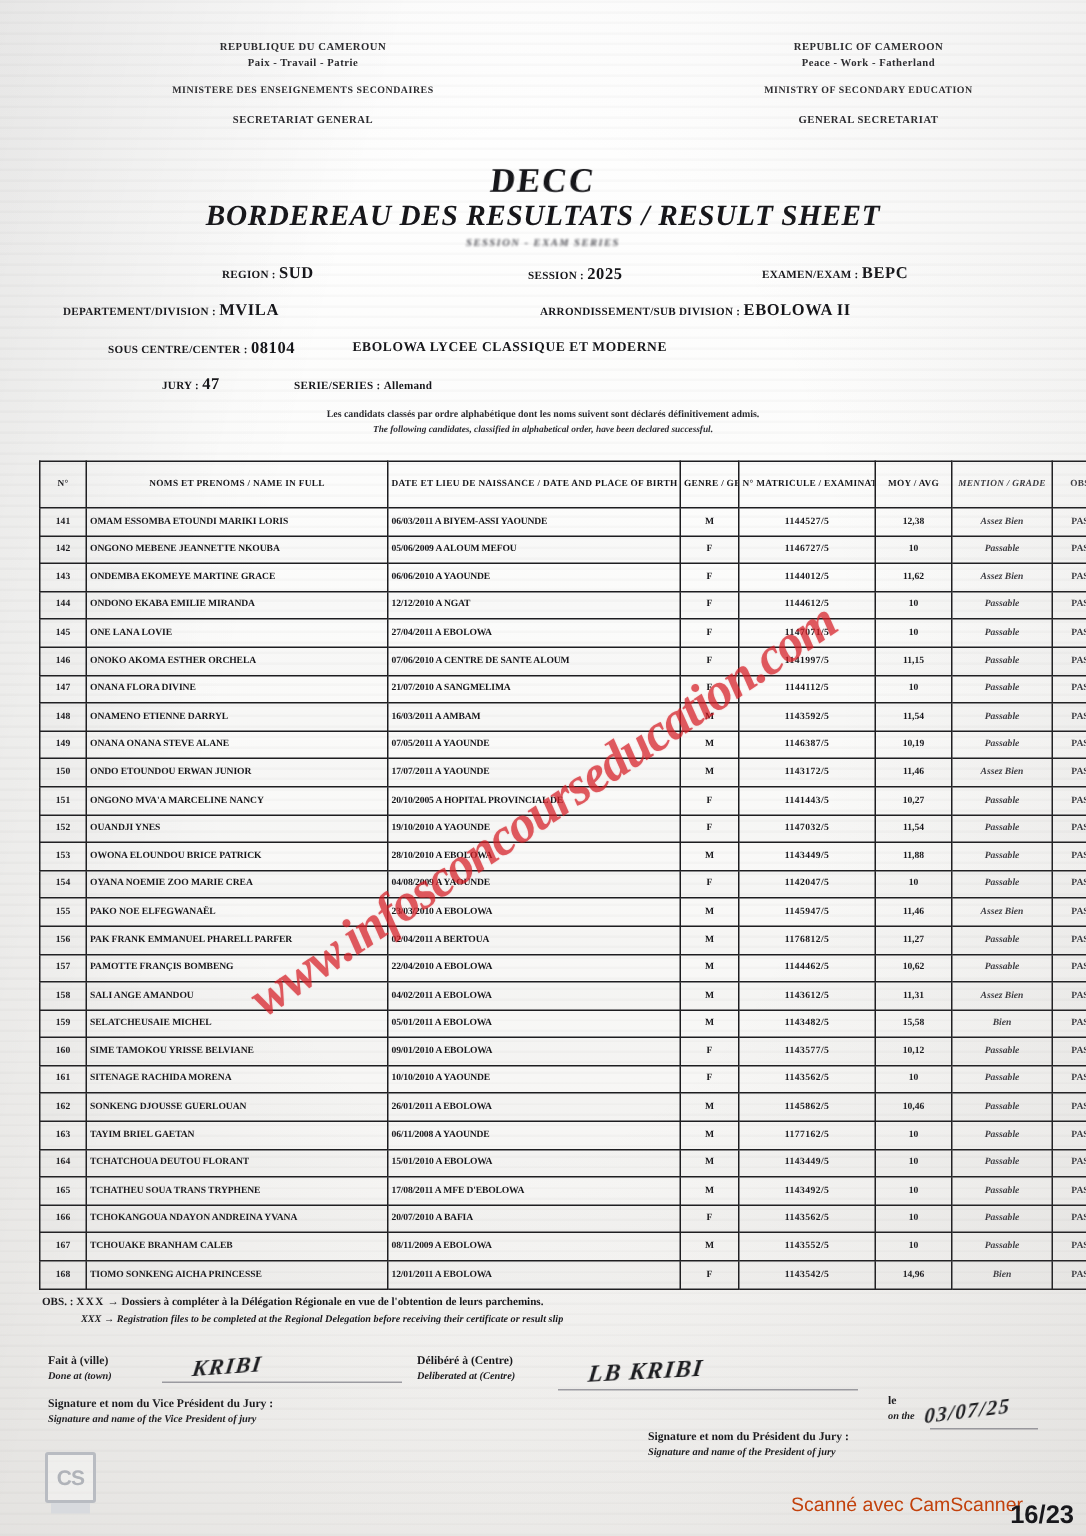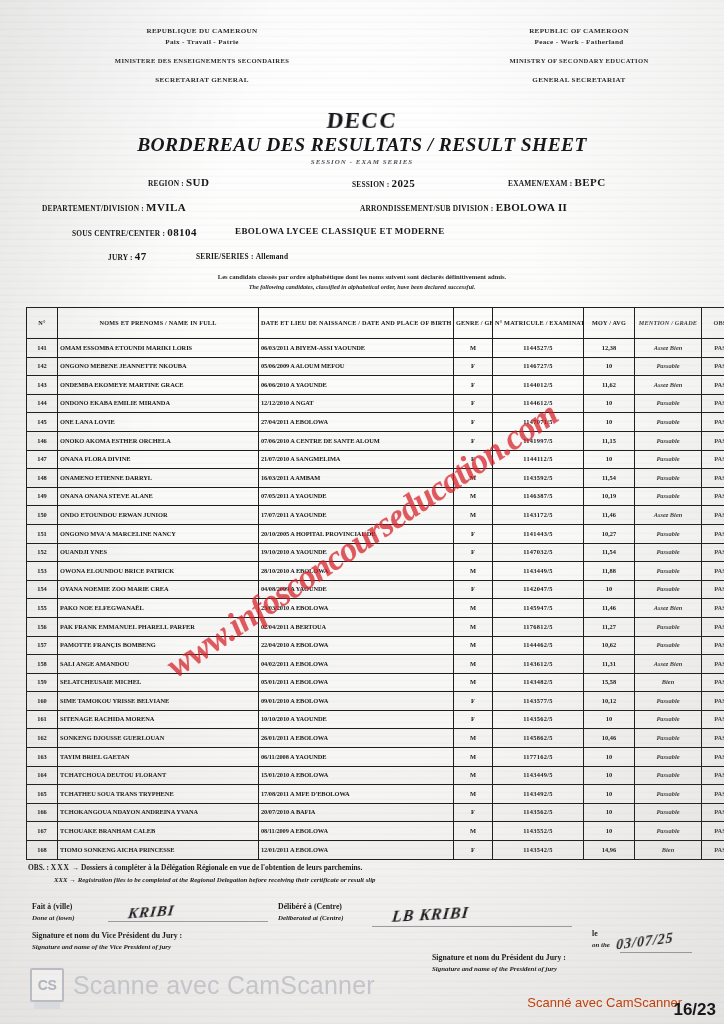--- a/index.html
+++ b/index.html
@@ -153,21 +153,21 @@
     position:absolute;left:50%;top:540px;
     transform:translate(-50%,-50%) rotate(-34deg);
     font-size:35px;font-weight:bold;font-style:italic;
     font-family:"Liberation Serif",serif;
     color:rgba(214,28,36,.72);
     letter-spacing:-1px;white-space:nowrap;
     pointer-events:none;
     text-shadow:0 0 1px rgba(214,28,36,.35);
   }
   
-  #cs-overlay{position:absolute;left:30px;top:968px;display:flex;align-items:center;gap:9px;}
+  #cs-overlay{position:absolute;left:30px;top:968px;display:flex;align-items:center;gap:22px;}
   #cs-logo{
     width:30px;height:30px;border:2.5px solid #b9bcc2;border-radius:2px;
     display:flex;align-items:center;justify-content:center;
     font-family:"Liberation Sans",sans-serif;font-weight:bold;font-size:14px;
     color:#b0b3b9;letter-spacing:-.5px;background:rgba(255,255,255,.35);
     position:relative;
   }
   #cs-logo:after{
     content:"";position:absolute;left:2px;right:2px;bottom:-9px;height:7px;
     background:#d8dade;
@@ -597,17 +597,16 @@
 
 </div>
 
 <div id="scan-noise"></div>
 <div id="page-shadow"></div>
 
 <div id="watermark" style="color: rgb(214, 28, 36); opacity: 0.72;">www.infosconcourseducation.com</div>
 
 <div id="cs-overlay">
   <div id="cs-logo">CS</div>
-  <div id="cs-text">Scanne avec CamScanner</div>
 </div>
 
 <div id="cs-bottom">Scanné avec CamScanner</div>
 <div id="page-num">16/23</div>
 
 </body></html>

